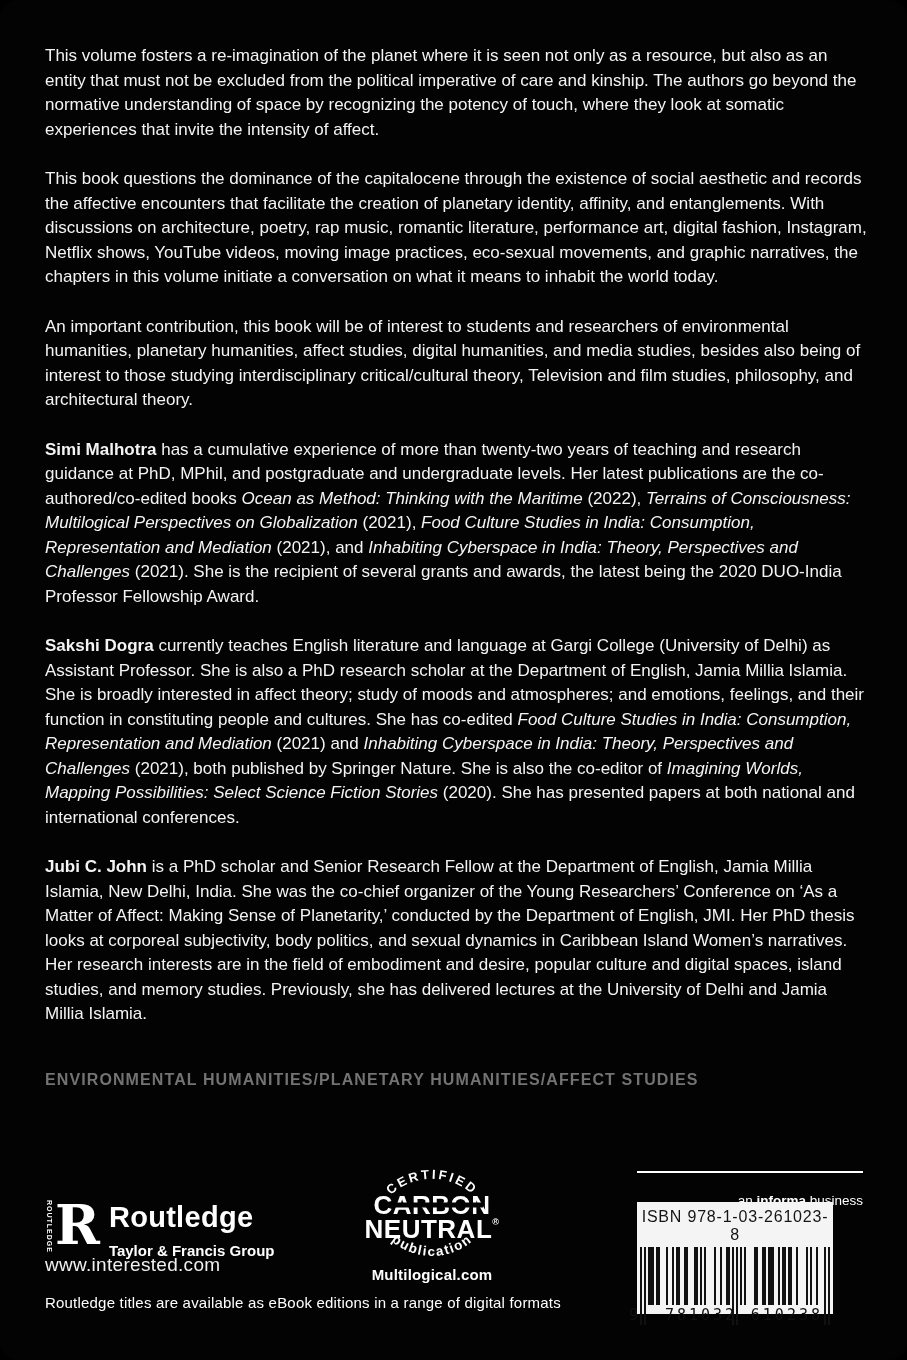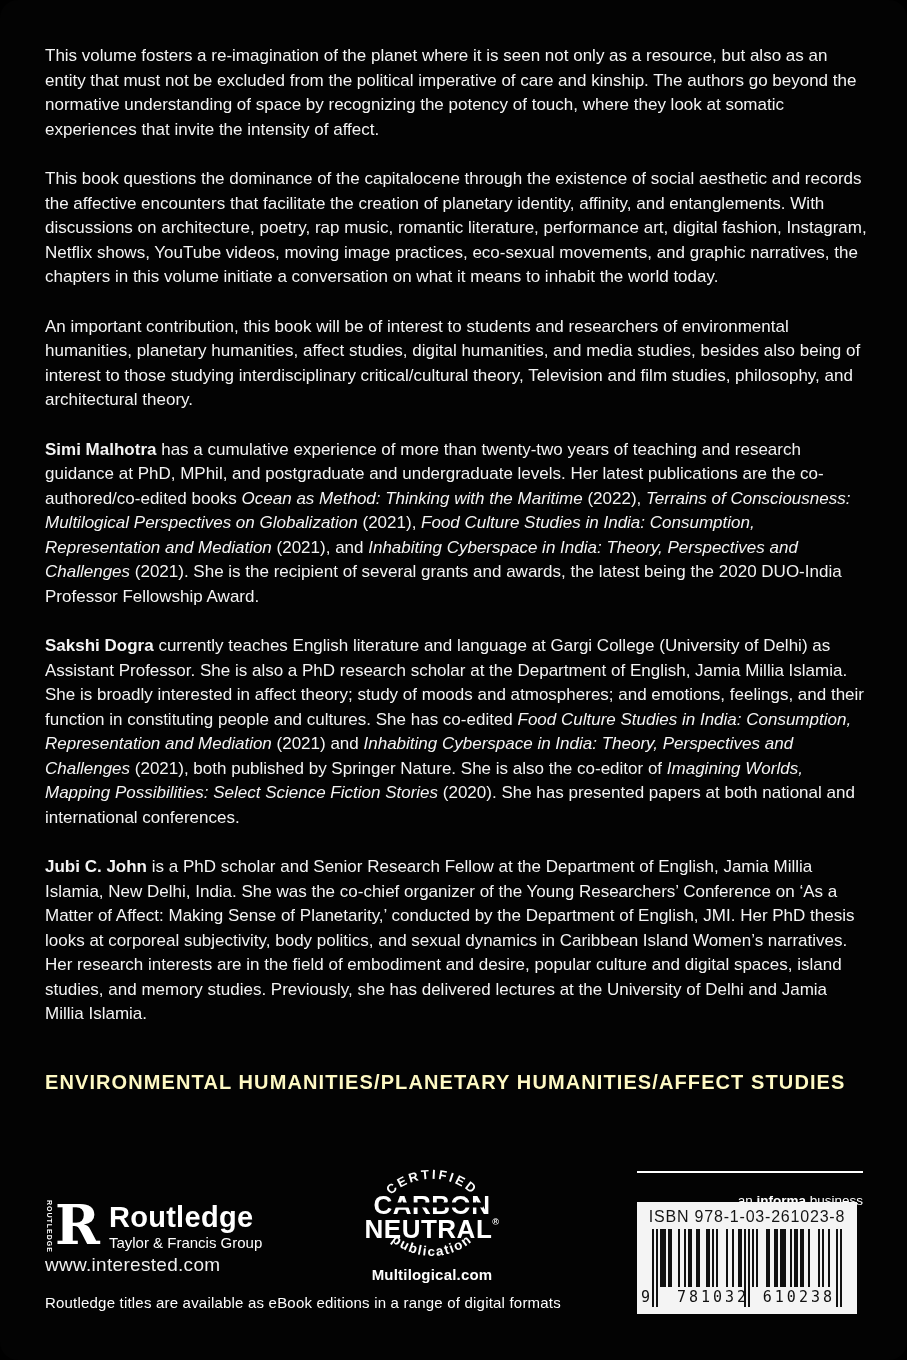--- a/index.html
+++ b/index.html
@@ -7,51 +7,51 @@
     position:relative;width:907px;height:1360px;background:#030303;overflow:hidden;
     font-family:"Liberation Sans",sans-serif;color:#f2f2f2;border-radius:18px;
   }
   
   .copy{position:absolute;left:45px;top:44px;width:824px;}
   .copy p{margin:0 0 25px 0;font-size:17px;line-height:24.5px;color:#f4f4f4;}
   .seg-n{font-style:normal;font-weight:normal;}
   .seg-b{font-weight:bold;}
   .seg-i{font-style:italic;}
   .category{
-    margin-top:44px;font-size:20px;font-weight:bold;letter-spacing:1.1px;color:#fef9c3;
+    margin-top:44px;font-size:16px;font-weight:bold;letter-spacing:1.1px;color:#737373;
   }
   
   
   .rl-block{position:absolute;left:45px;top:1197px;display:flex;align-items:flex-start;gap:9px;}
   .rl-mark{display:flex;align-items:stretch;height:58px;}
   .rl-vert{
     writing-mode:vertical-rl;font-size:7px;font-weight:bold;letter-spacing:1px;
     color:#fff;height:58px;text-align:center;line-height:9px;
   }
   .rl-R{
     font-family:"DejaVu Serif",serif;font-weight:bold;font-size:54px;line-height:56px;
     color:#fff;margin-left:1px;
   }
   .rl-stack{padding-top:5px;}
   .rl-name{font-size:29px;font-weight:600;color:#fff;line-height:30px;letter-spacing:0.3px;}
-  .rl-group{font-size:15px;font-weight:normal;color:#fff;margin-top:2px;}
+  .rl-group{font-size:15px;font-weight:bold;color:#fff;margin-top:10px;}
   .rl-url{position:absolute;left:45px;top:1254px;font-size:19px;color:#f0f0f0;letter-spacing:0.3px;}
   
   .cn-badge{position:absolute;left:347px;top:1156px;}
   .cn-site{
     position:absolute;left:337px;top:1266px;width:190px;text-align:center;
     font-size:15px;font-weight:bold;color:#fff;letter-spacing:0.2px;
   }
   
   .informa{
     position:absolute;left:637px;top:1171px;width:226px;border-top:2px solid #fff;
     text-align:right;padding-top:20px;font-size:13.5px;color:#fff;
   }
   .isbn-box{
-    position:absolute;left:637px;top:1202px;width:220px;height:112px;background:#f4f4f4;
+    position:absolute;left:637px;top:1202px;width:196px;height:112px;background:#f4f4f4;
     color:#111;
   }
   .isbn-label{
     text-align:center;font-size:16px;letter-spacing:0.8px;padding-top:6px;color:#151515;
   }
   .bars{position:relative;width:190px;height:78px;margin:3px auto 0 auto;}
   .bars .m{position:absolute;top:0;width:2px;background:#111;}
   .bar-digits{position:absolute;left:0;top:58px;width:100%;height:20px;font-family:"DejaVu Sans Mono",monospace;font-size:15px;color:#111;}
   .bd-lead{position:absolute;left:-16px;top:1px;width:14px;text-align:right;}
   .bd-g1{position:absolute;left:20px;top:1px;width:82px;text-align:center;letter-spacing:3px;}

